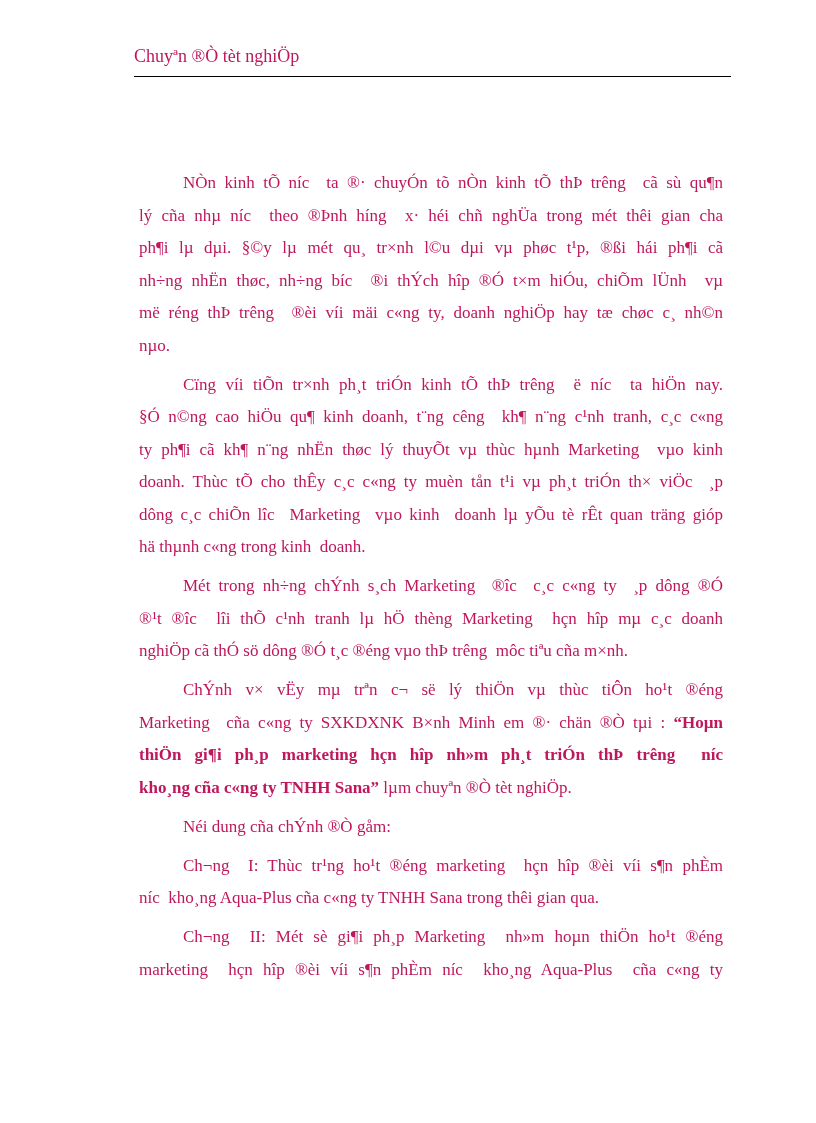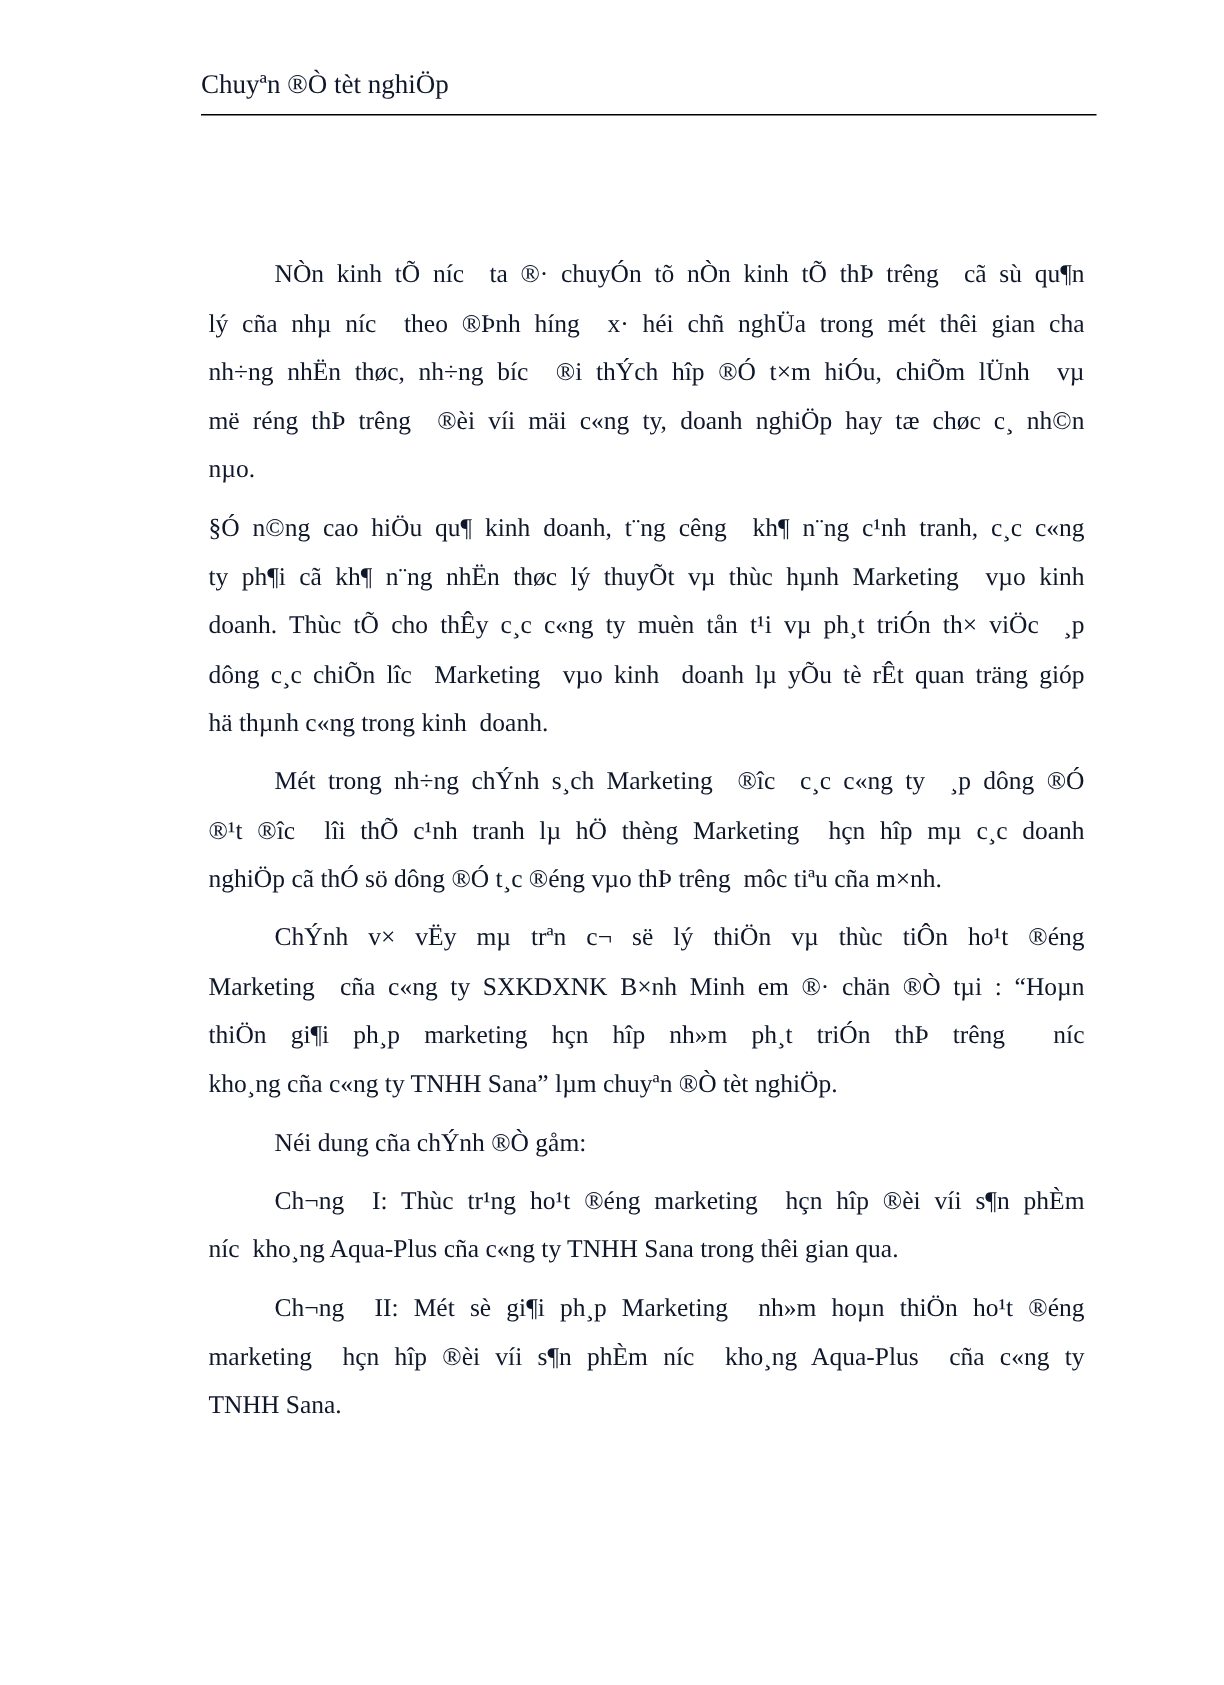--- a/index.html
+++ b/index.html
@@ -3,21 +3,21 @@
 <meta charset="utf-8">
 <style>
   * { margin: 0; padding: 0; box-sizing: border-box; }
   html, body { background: #ffffff; }
   .page {
     position: relative;
     width: 816px;
     height: 980px;
     background: #ffffff;
     font-family: "Liberation Serif", "DejaVu Serif", serif;
-    color: #0f172a;
+    color: #be185d;
     overflow: hidden;
   }
   .doc-header {
     position: absolute;
     left: 134px;
     top: 45px;
     width: 597px;
     font-size: 18px;
     line-height: 22px;
     padding-bottom: 9px;
@@ -42,21 +42,21 @@
   }
   .para { margin: 4px; }
   .para + .para { margin-top: 6.5px; }
   .line {
     line-height: 32.5px;
     text-align: justify;
     text-align-last: justify;
   }
   .line.indent { padding-left: 44px; }
   .line.last { text-align: center; text-align-last: left; }
-  .bold { font-weight: normal; }
+  .bold { font-weight: bold; }
   .doc-footer-rule {
     position: absolute;
     left: 135px;
     top: 1051px;
     width: 570px;
     border-top: 1px solid #000000;
   }
   .doc-footer-author {
     position: absolute;
     left: 135px;
@@ -81,25 +81,27 @@
 
   <div class="doc-header">
     <span>Chuyªn ®Ò tèt nghiÖp</span>
   </div>
 
 
   <div class="doc-body">
       <div class="para">
         <div class="line indent"><span>NÒn kinh tÕ níc&nbsp; ta ®· chuyÓn tõ nÒn kinh tÕ thÞ trêng&nbsp; cã sù qu¶n</span></div>
         <div class="line"><span>lý cña nhµ níc&nbsp; theo ®Þnh híng&nbsp; x· héi chñ nghÜa trong mét thêi gian cha</span></div>
+        <div class="line"><span>ph¶i lµ dµi. §©y lµ mét qu¸ tr×nh l©u dµi vµ phøc t¹p, ®ßi hái ph¶i cã</span></div>
         <div class="line"><span>nh÷ng nhËn thøc, nh÷ng bíc&nbsp; ®i thÝch hîp ®Ó t×m hiÓu, chiÕm lÜnh&nbsp; vµ</span></div>
         <div class="line"><span>më réng thÞ trêng&nbsp; ®èi víi mäi c«ng ty, doanh nghiÖp hay tæ chøc c¸ nh©n</span></div>
         <div class="line last"><span>nµo.</span></div>
       </div>
       <div class="para">
+        <div class="line indent"><span>Cïng víi tiÕn tr×nh ph¸t triÓn kinh tÕ thÞ trêng&nbsp; ë níc&nbsp; ta hiÖn nay.</span></div>
         <div class="line"><span>§Ó n©ng cao hiÖu qu¶ kinh doanh, t¨ng cêng&nbsp; kh¶ n¨ng c¹nh tranh, c¸c c«ng</span></div>
         <div class="line"><span>ty ph¶i cã kh¶ n¨ng nhËn thøc lý thuyÕt vµ thùc hµnh Marketing&nbsp; vµo kinh</span></div>
         <div class="line"><span>doanh. Thùc tÕ cho thÊy c¸c c«ng ty muèn tån t¹i vµ ph¸t triÓn th× viÖc&nbsp; ¸p</span></div>
         <div class="line"><span>dông c¸c chiÕn lîc&nbsp; Marketing&nbsp; vµo kinh&nbsp; doanh lµ yÕu tè rÊt quan träng gióp</span></div>
         <div class="line last"><span>hä thµnh c«ng trong kinh&nbsp; doanh.</span></div>
       </div>
       <div class="para">
         <div class="line indent"><span>Mét trong nh÷ng chÝnh s¸ch Marketing&nbsp; ®îc&nbsp; c¸c c«ng ty&nbsp; ¸p dông ®Ó</span></div>
         <div class="line"><span>®¹t ®îc&nbsp; lîi thÕ c¹nh tranh lµ hÖ thèng Marketing&nbsp; hçn hîp mµ c¸c doanh</span></div>
         <div class="line last"><span>nghiÖp cã thÓ sö dông ®Ó t¸c ®éng vµo thÞ trêng&nbsp; môc tiªu cña m×nh.</span></div>

